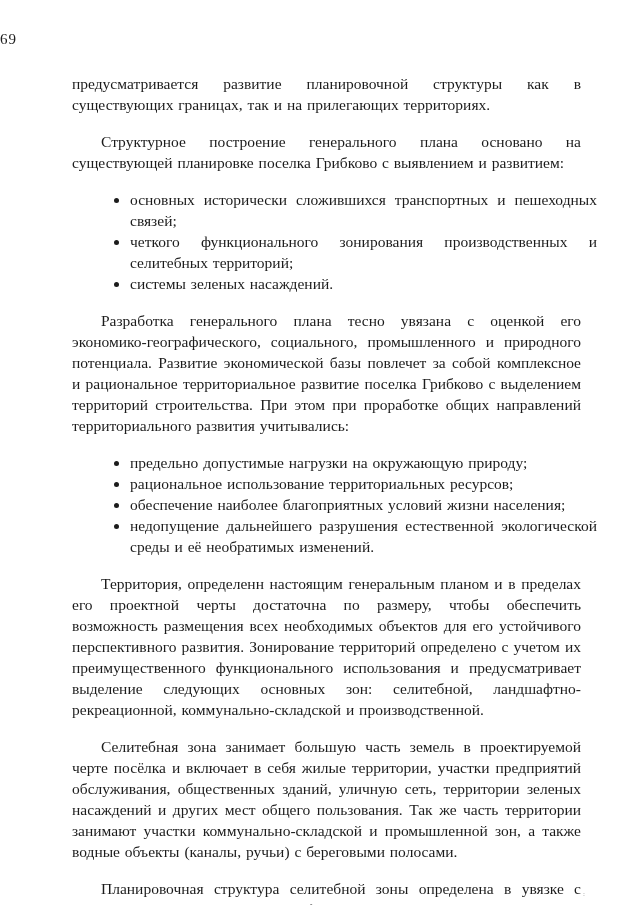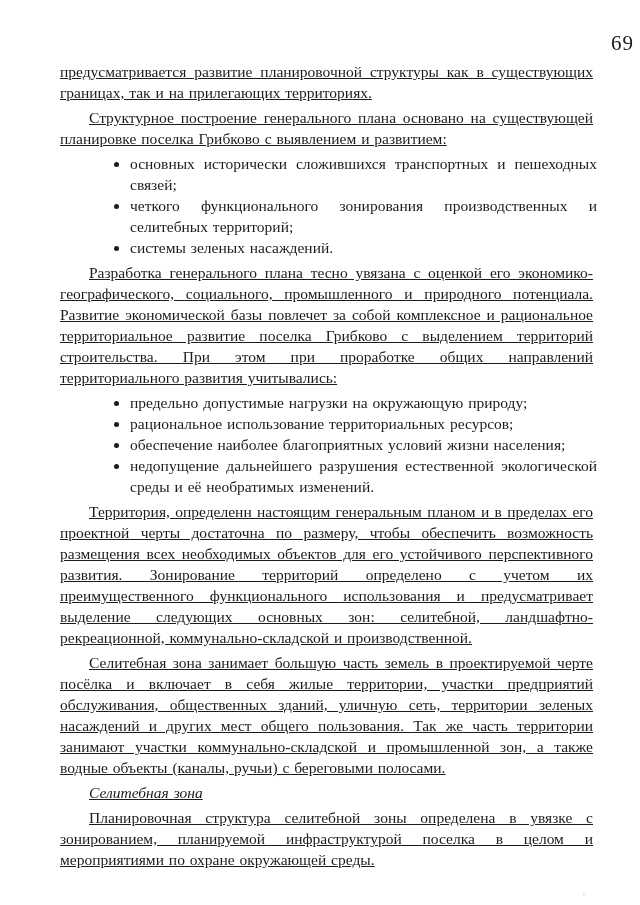--- a/index.html
+++ b/index.html
@@ -14,37 +14,36 @@
     background: #ffffff;
     font-family: "Liberation Serif", "DejaVu Serif", serif;
     color: #1c1c1c;
     overflow: hidden;
   }
   .page-number {
     position: absolute;
     top: 31px;
     left: 0;
     right: 6px;
-    text-align: right;
-    font-size: 21px;
+    text-align: left;
+    font-size: 15px;
     letter-spacing: 1px;
   }
   .content {
     position: absolute;
     top: 57px;
     left: 56px;
     width: 541px;
     font-size: 15.5px;
     line-height: 21px;
   }
   .content p {
-    margin: 4px;
+    margin: 16px;
     text-align: justify;
     word-spacing: 1px;
-    text-decoration: underline;
   }
   .content p.indent {
     text-indent: 29px;
   }
   .content p.no-indent {
     text-indent: 0;
   }
   .content p.heading-italic {
     font-style: italic;
     text-align: left;
@@ -86,17 +85,16 @@
       </ul>
       <p class="indent">Разработка генерального плана тесно увязана с оценкой его экономико-географического, социального, промышленного и природного потенциала. Развитие экономической базы повлечет за собой комплексное и рациональное территориальное развитие поселка Грибково с выделением территорий строительства. При этом при проработке общих направлений территориального развития учитывались:</p>
       <ul>
         <li>предельно допустимые нагрузки на окружающую природу;</li>
         <li>рациональное использование территориальных ресурсов;</li>
         <li>обеспечение наиболее благоприятных условий жизни населения;</li>
         <li>недопущение дальнейшего разрушения естественной экологической среды и её необратимых изменений.</li>
       </ul>
       <p class="indent">Территория, определенн настоящим генеральным планом и в пределах его проектной черты достаточна по размеру, чтобы обеспечить возможность размещения всех необходимых объектов для его устойчивого перспективного развития. Зонирование территорий определено с учетом их преимущественного функционального использования и предусматривает выделение следующих основных зон: селитебной, ландшафтно-рекреационной, коммунально-складской и производственной.</p>
       <p class="indent">Селитебная зона занимает большую часть земель в проектируемой черте посёлка и включает в себя жилые территории, участки предприятий обслуживания, общественных зданий, уличную сеть, территории зеленых насаждений и других мест общего пользования. Так же часть территории занимают участки коммунально-складской и промышленной зон, а также водные объекты (каналы, ручьи) с береговыми полосами.</p>
-      <p class="heading-italic">Селитебная зона</p>
       <p class="indent">Планировочная структура селитебной зоны определена в увязке с зонированием, планируемой инфраструктурой поселка в целом и мероприятиями по охране окружающей среды.</p>
     </div>
   <div class="scan-artifact">:</div>
 </div>
 
 </body></html>

